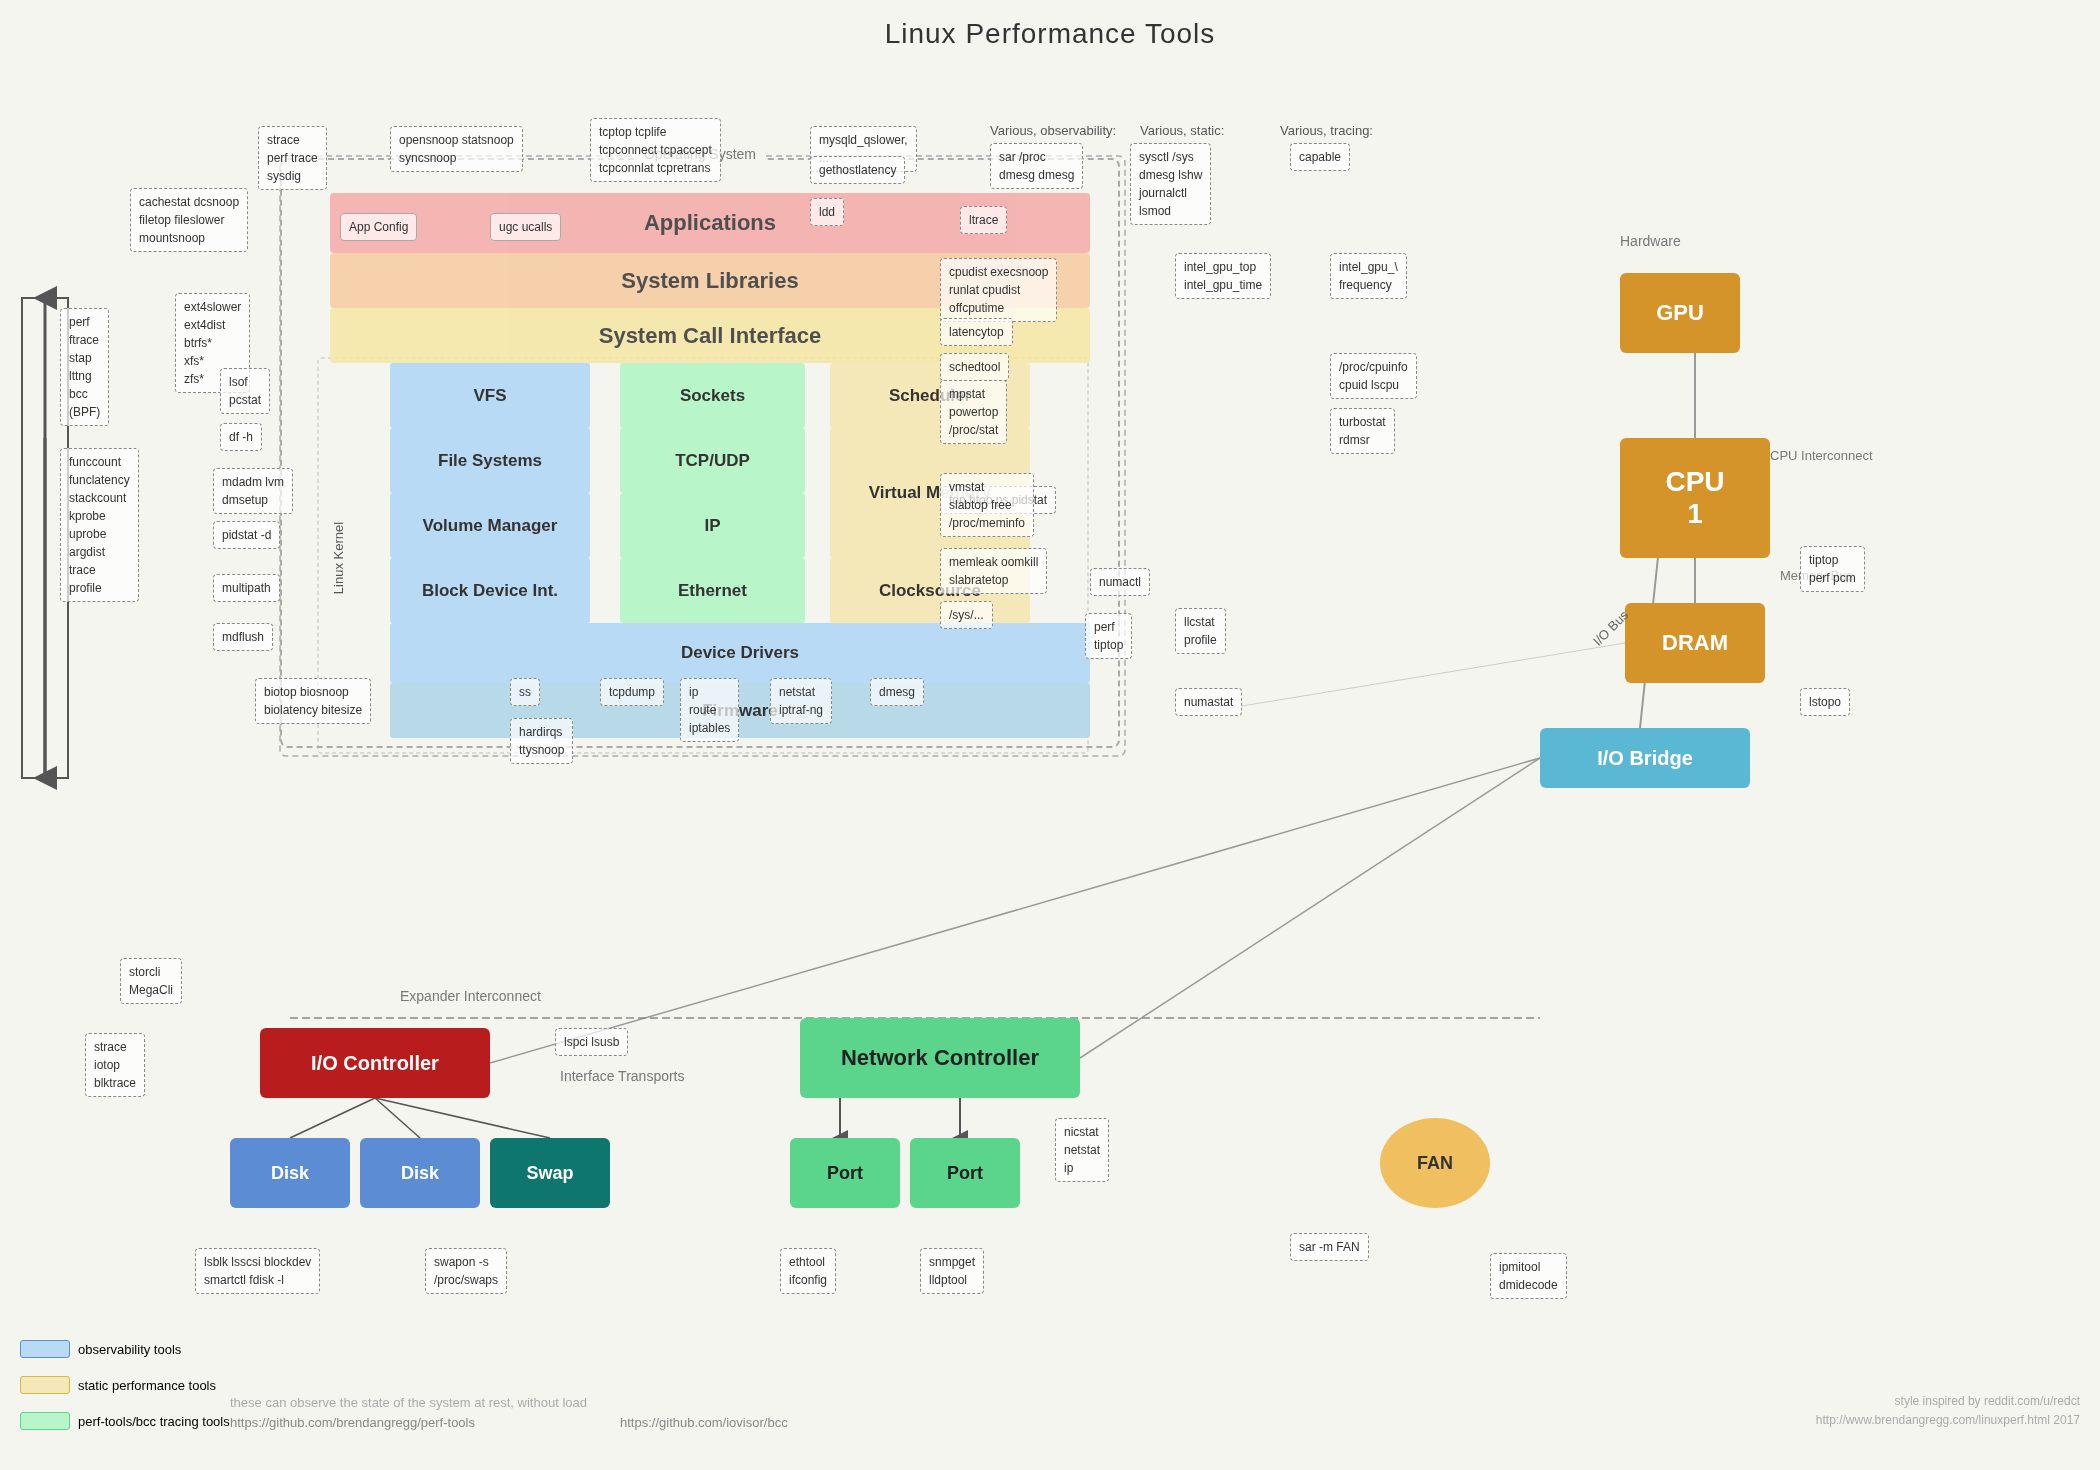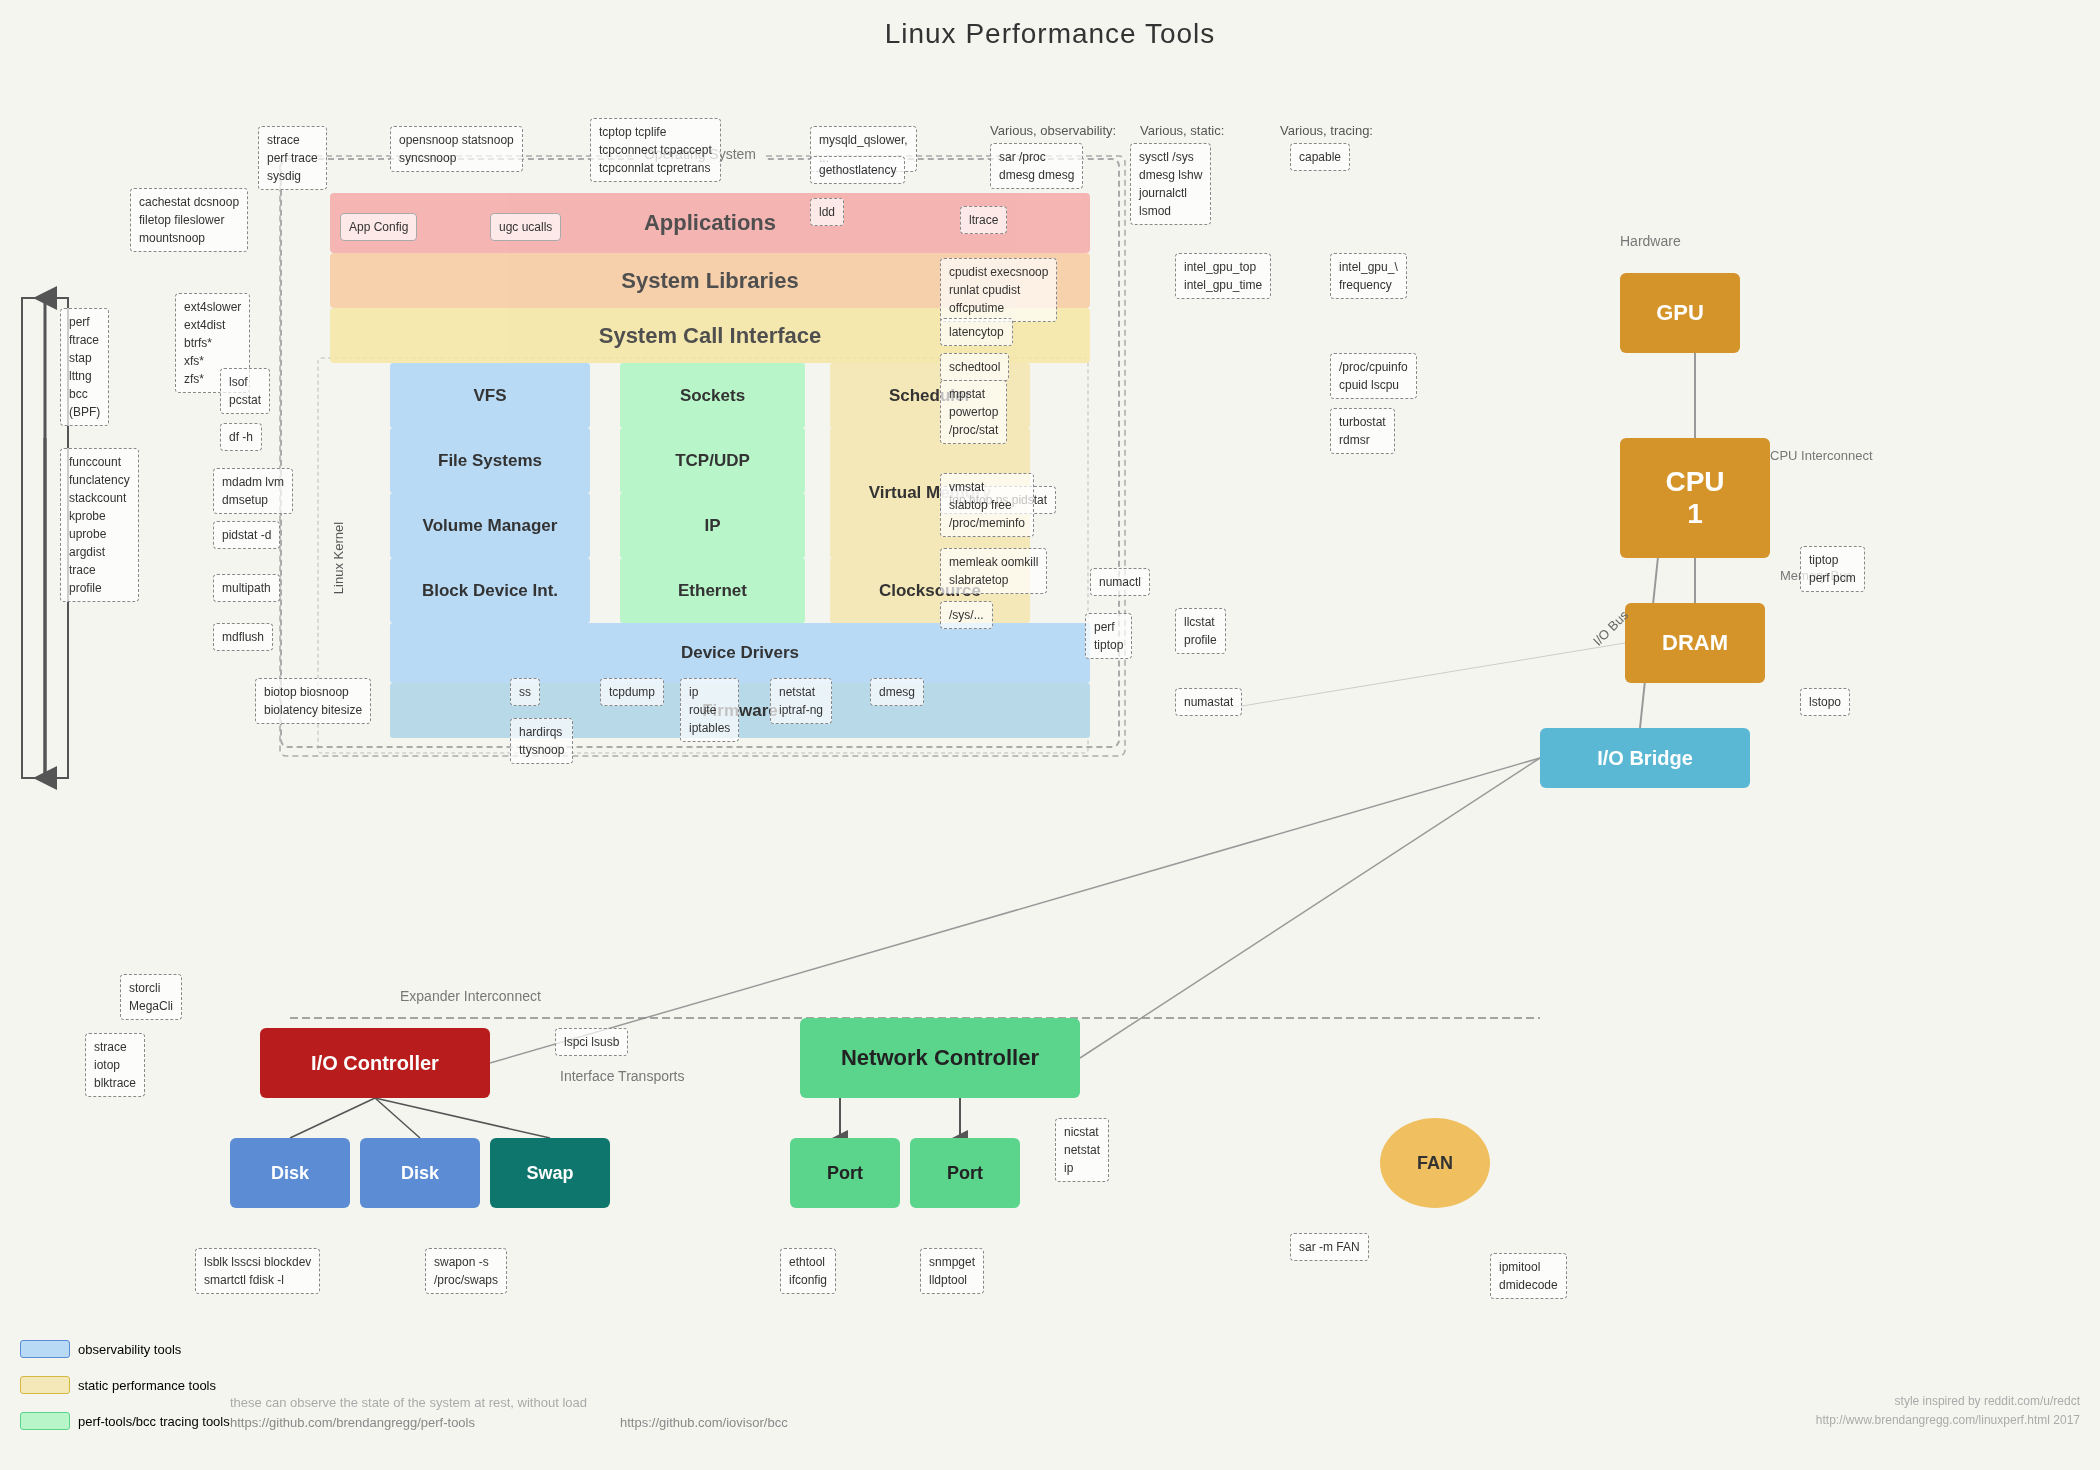--- a/index.html
+++ b/index.html
@@ -472,21 +472,21 @@
   <div class="tool-box" style="left:510px; top:620px;">ss</div>
   <div class="tool-box" style="left:600px; top:620px;">tcpdump</div>
   <div class="tool-box" style="left:680px; top:620px;">ip
 route
 iptables</div>
   <div class="tool-box" style="left:770px; top:620px;">netstat
 iptraf-ng</div>
   <div class="tool-box" style="left:870px; top:620px;">dmesg</div>
   <div class="tool-box" style="left:510px; top:660px;">hardirqs
 ttysnoop</div>
-  <div class="tool-box" style="left:120px; top:900px;margin-top:16px;">storcli
+  <div class="tool-box" style="left:120px; top:900px;">storcli
 MegaCli</div>
   <div class="tool-box" style="left:195px; top:1190px;">lsblk lsscsi blockdev
 smartctl fdisk -l</div>
   <div class="tool-box" style="left:425px; top:1190px;">swapon -s
 /proc/swaps</div>
   <div class="tool-box" style="left:555px; top:970px;">lspci lsusb</div>
   <div class="tool-box" style="left:780px; top:1190px;">ethtool
 ifconfig</div>
   <div class="tool-box" style="left:920px; top:1190px;">snmpget
 lldptool</div>

